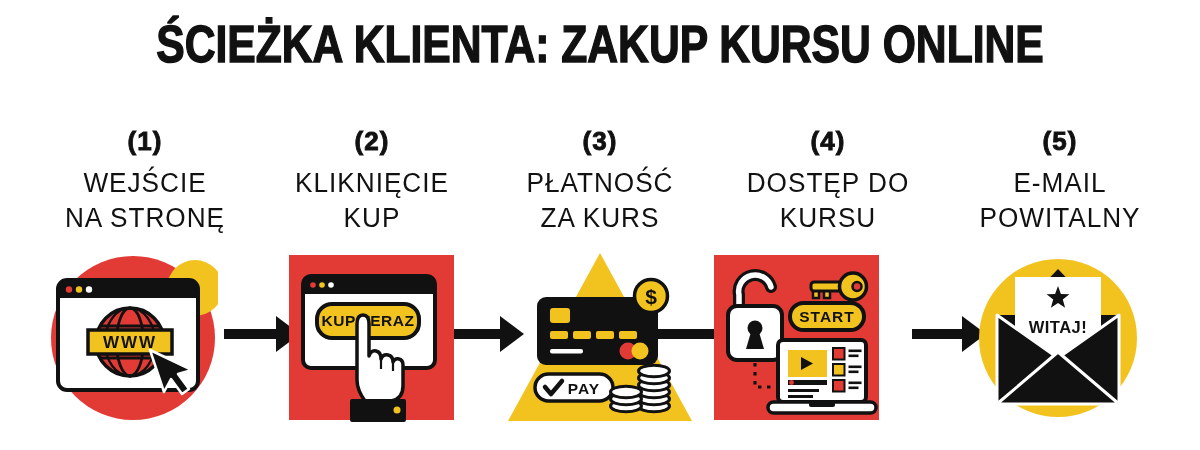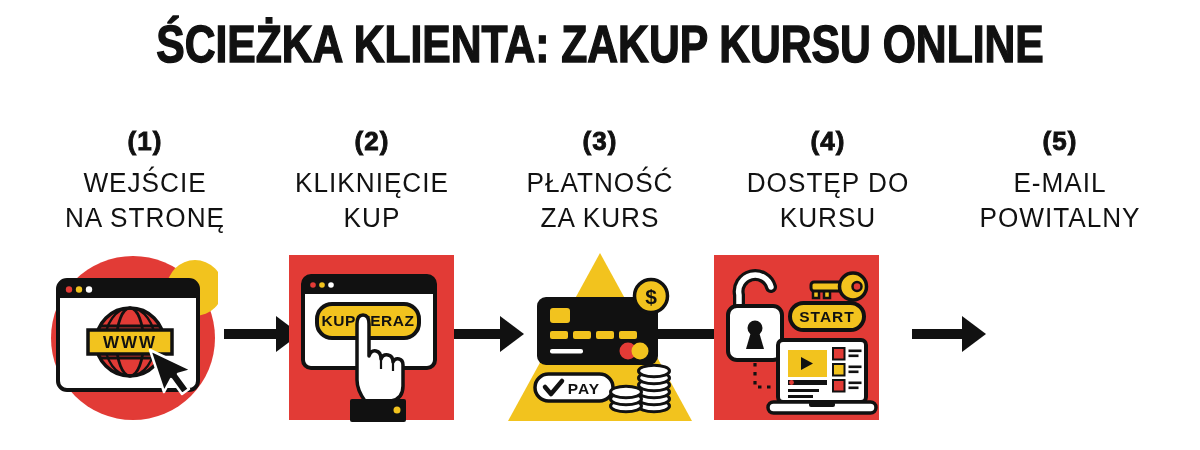--- a/index.html
+++ b/index.html
@@ -191,14 +191,29 @@
         <rect x="136.5" y="118.5" width="10" height="2.6" fill="#111"></rect>
         <rect x="121" y="128" width="11.5" height="11.5" fill="#E23B36" stroke="#111" stroke-width="2"></rect>
         <rect x="136.5" y="129.5" width="13" height="2.6" fill="#111"></rect>
         <rect x="136.5" y="134.5" width="10" height="2.6" fill="#111"></rect>
         <rect x="56" y="150" width="108" height="11" rx="5.5" fill="#fff" stroke="#111" stroke-width="3.5"></rect>
         <rect x="97" y="150" width="26" height="5" rx="2" fill="#111"></rect>
       </g>
     </svg>
   </div>
 
+  <div class="icon-box" style="left:975px;width:170px">
+    <svg width="170" height="170" viewBox="0 0 170 170">
+      <circle cx="83" cy="86" r="79" fill="#F2C31E"></circle>
+      <g>
+        <polygon points="40,62 83,17 126,62" fill="#111"></polygon>
+        <rect x="22" y="63" width="122" height="89" fill="#111"></rect>
+        <rect x="40" y="25" width="86" height="86" fill="#fff"></rect>
+        <polygon points="83,34 85.9,41.9 94.4,42.3 87.8,47.5 90.1,55.7 83,51 75.9,55.7 78.2,47.5 71.6,42.3 80.1,41.9" fill="#111"></polygon>
+        <text x="83" y="81" text-anchor="middle" font-size="16.5" font-weight="bold" letter-spacing="0.5" fill="#111">WITAJ!</text>
+        <polygon points="22,63 83,106 22,152" fill="#111" stroke="#fff" stroke-width="3" stroke-linejoin="round"></polygon>
+        <polygon points="144,63 83,106 144,152" fill="#111" stroke="#fff" stroke-width="3" stroke-linejoin="round"></polygon>
+        <polygon points="22,152 83,100 144,152" fill="#111" stroke="#fff" stroke-width="3" stroke-linejoin="round"></polygon>
+      </g>
+    </svg>
+  </div>
 
 </div>
 
 </body></html>

